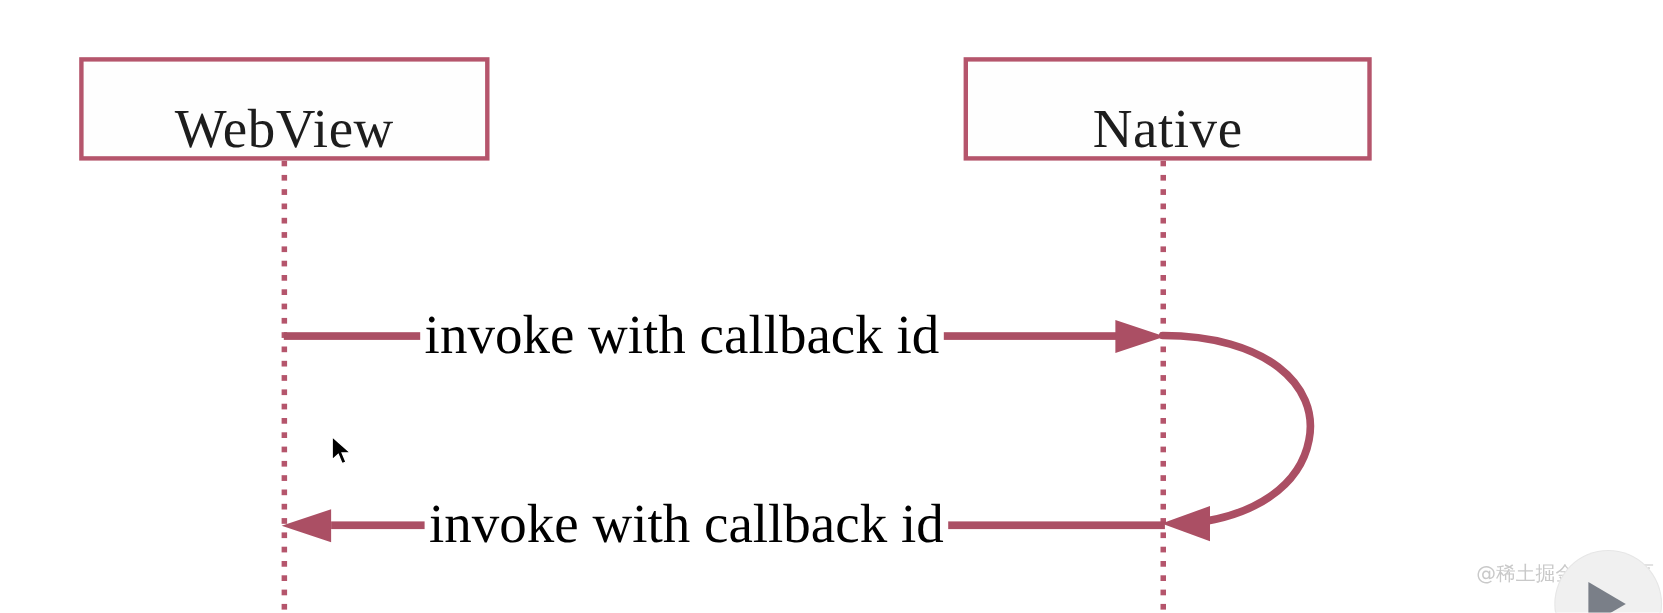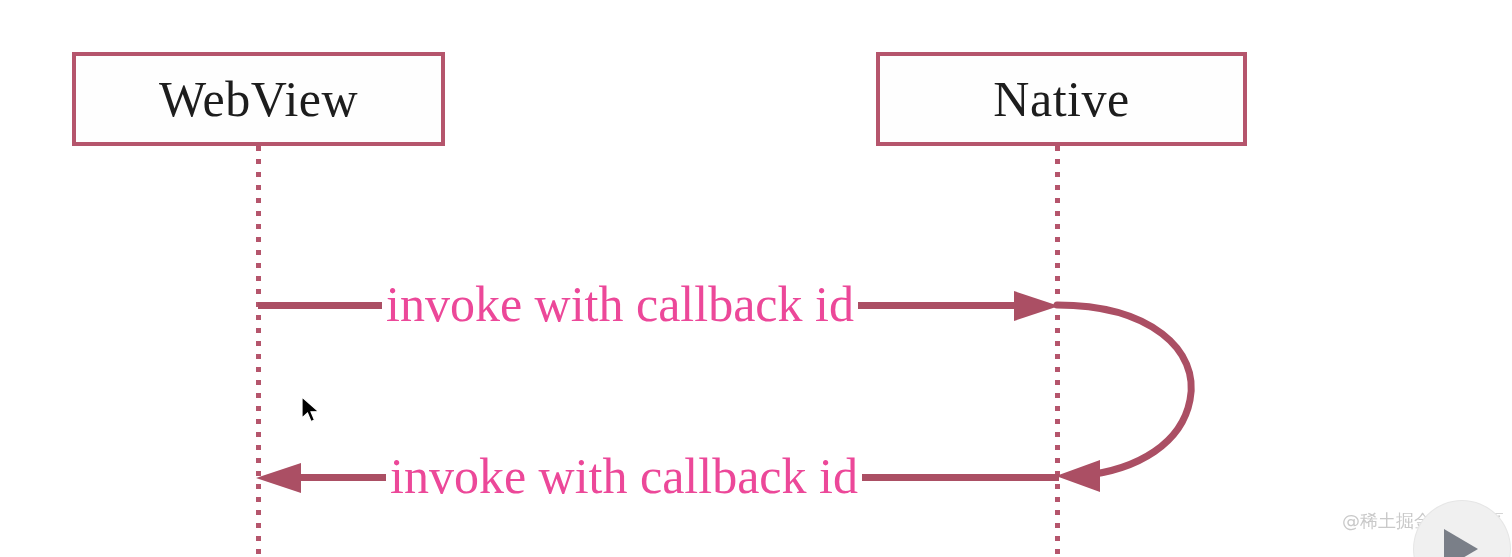--- a/index.html
+++ b/index.html
@@ -18,21 +18,21 @@
     overflow: hidden;
   }
 
   
   .participant-box {
     position: absolute;
     box-sizing: border-box;
     background: #fefefe;
     border: 4px solid #b5556c;
     display: flex;
-    align-items: center;
+    align-items: flex-end;
     justify-content: center;
   }
   .participant-label {
     font-family: "Liberation Serif", "DejaVu Serif", serif;
     font-size: 50px;
     color: #1d1d1d;
     line-height: 1;
     letter-spacing: 0.5px;
     white-space: nowrap;
   }
@@ -72,21 +72,21 @@
     border-bottom: 15px solid transparent;
   }
   .msg-head.right { border-left: 45px solid #ab4f64; }
   .msg-head.left  { border-right: 45px solid #ab4f64; }
   .msg-label {
     position: absolute;
     top: 0px;
     font-family: "Liberation Serif", "DejaVu Serif", serif;
     font-size: 50px;
     line-height: 66px;
-    color: #ec4899;
+    color: #000000;
     white-space: nowrap;
     background: #ffffff;
     padding: 0 4px;
   }
 
   
   #message-1 { left: 256px; top: 271px; width: 805px; }
   #message-1 .msg-line { left: 2px; width: 758px; }
   #message-1 .msg-head { left: 758px; }
   #message-1 .msg-label { left: 126px; }

